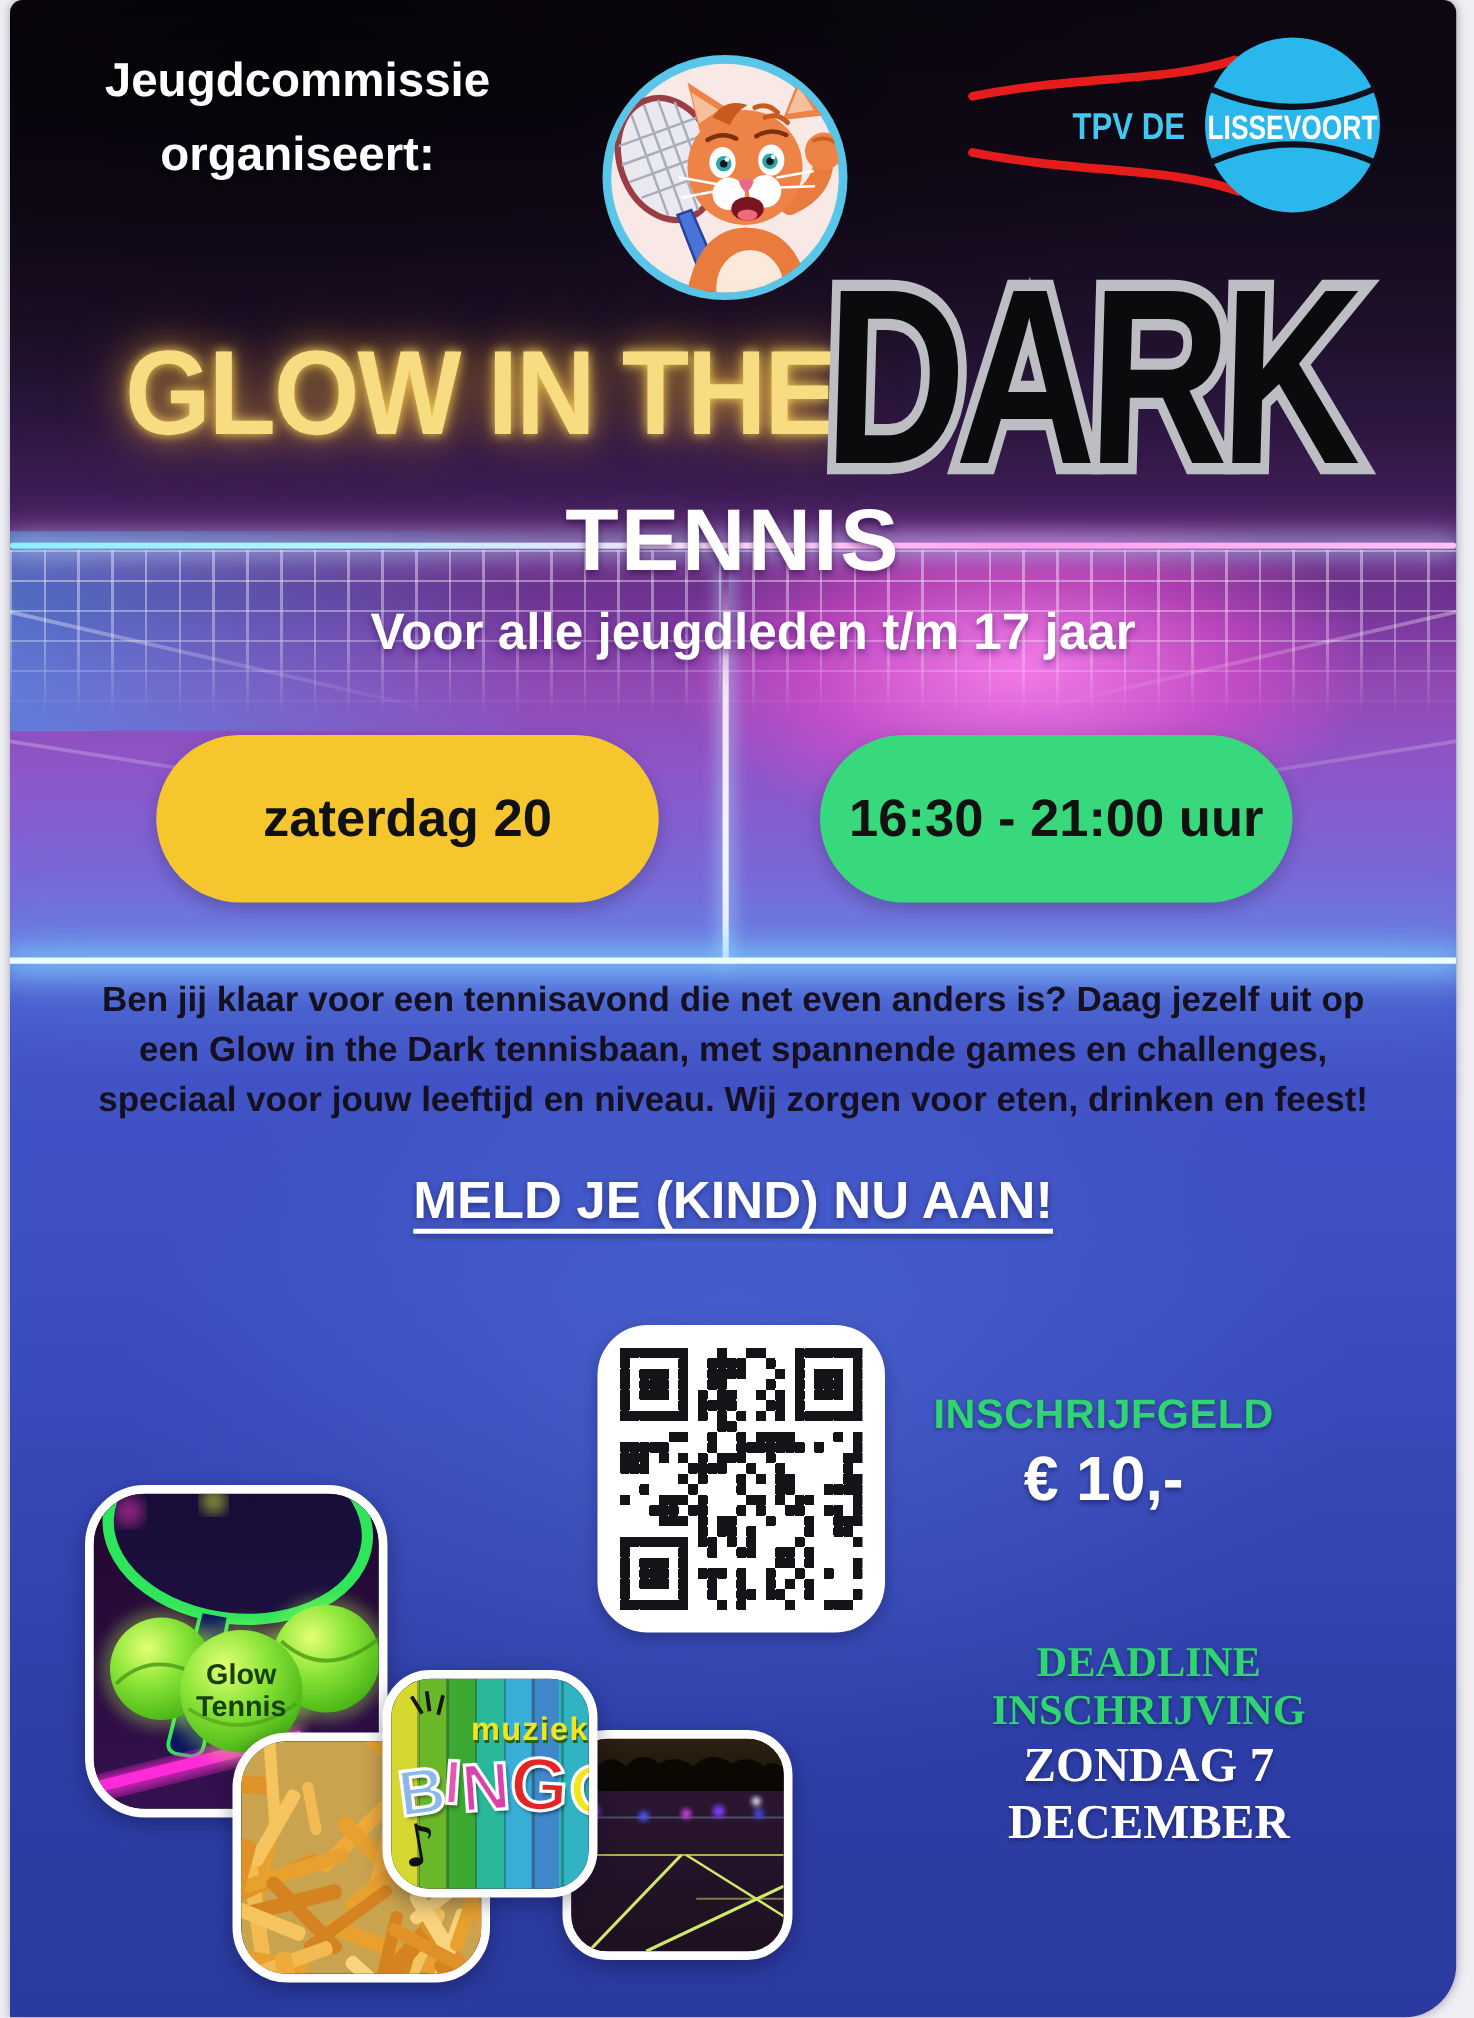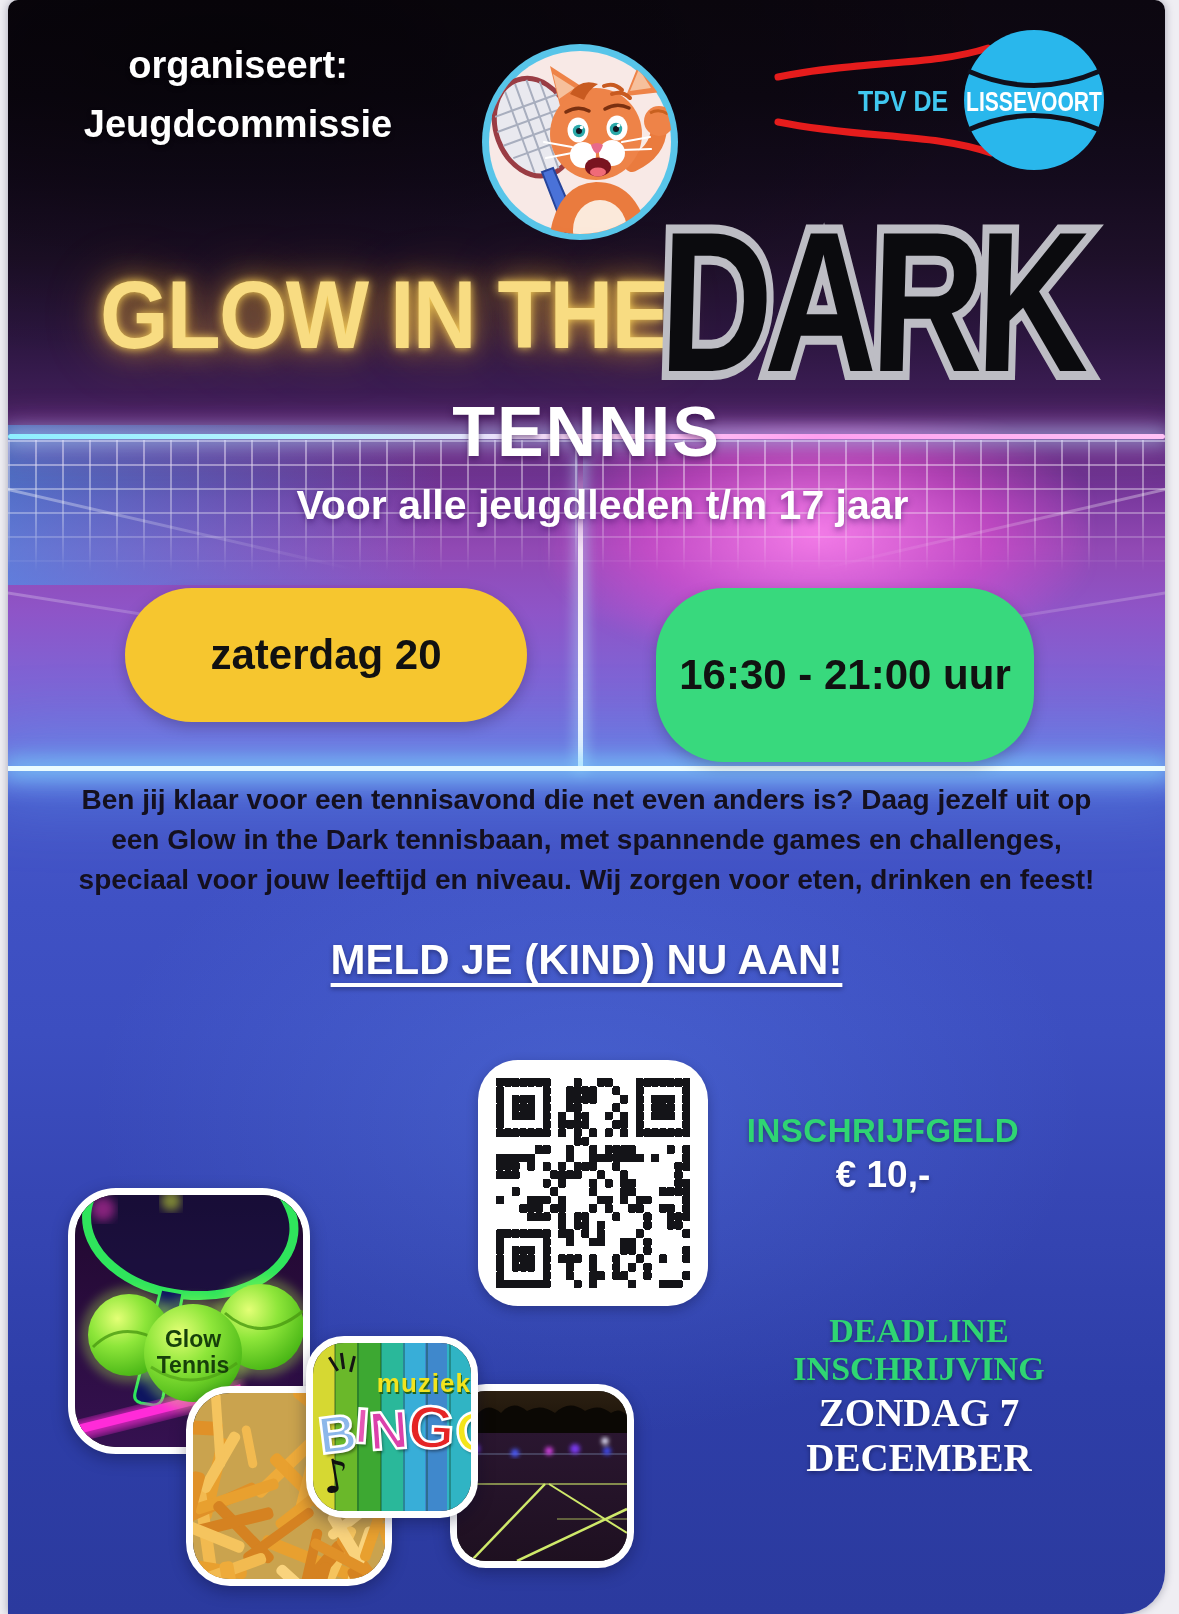--- a/index.html
+++ b/index.html
@@ -109,21 +109,21 @@
     padding-left:32px;
   }
 
   
   .pill {
     border-radius:68px; color:#111; font-weight:bold; font-size:42px;
     display:flex; align-items:center; justify-content:center; text-align:center;
     line-height:1.3; box-shadow:0 5px 14px rgba(20,10,40,.25);
   }
   .pill-date { left:117px; top:588px; width:402px; height:134px; }
-  .pill-time { left:648px; top:588px; width:378px; height:174px; }
+  .pill-time { left:648px; top:588px; width:378px; height:134px; }
 
   
   .intro {
     left:0; right:0; top:780px; text-align:center;
     color:#14101f; font-weight:bold; font-size:28px; line-height:1.43;
   }
   .cta {
     left:0; right:0; top:936px; text-align:center;
     color:#fff; font-weight:bold; font-size:42px;
     text-shadow:0 2px 5px rgba(0,0,30,.4);
@@ -132,21 +132,21 @@
 
   
   .qr-chip {
     left:470px; top:1060px; width:230px; height:246px;
     background:#fff; border-radius:40px; padding:18px; box-sizing:border-box;
     box-shadow:0 4px 12px rgba(10,10,40,.3);
   }
   .qr-chip svg { width:100%; height:100%; }
   .fee { left:660px; top:1112px; width:430px; text-align:center; }
   .fee-label { font-weight:bold; font-size:33px; letter-spacing:.5px; text-shadow:0 2px 4px rgba(0,20,10,.4); }
-  .fee-amount { color:#fff; font-weight:bold; font-size:37px; margin-top:4px; text-shadow:0 2px 4px rgba(0,0,30,.4); }
+  .fee-amount { color:#fff; font-weight:bold; font-size:50px; margin-top:4px; text-shadow:0 2px 4px rgba(0,0,30,.4); }
   .deadline { left:696px; top:1312px; width:430px; text-align:center;font-family:Liberation Serif, serif; }
   .deadline-label { font-weight:bold; font-size:34px; text-shadow:0 2px 4px rgba(0,20,10,.4); }
   .deadline-date { color:#fff; font-weight:bold; font-size:39px; margin-top:2px; text-shadow:0 2px 4px rgba(0,0,30,.4); }
 
   
   .chip {
     position:absolute; border:7px solid #fff; box-sizing:border-box;
     overflow:hidden; background:#222; box-shadow:0 5px 16px rgba(10,10,40,.35);
   }
   .chip svg, .chip .fill { width:100%; height:100%; display:block; }
@@ -203,22 +203,22 @@
   <div class="abs net-top"></div>
   <div class="abs court-line cl1"></div>
   <div class="abs court-line cl2"></div>
   <div class="abs court-line cl3"></div>
   <div class="abs court-line cl4"></div>
   <div class="abs center-post"></div>
   <div class="abs horizon"></div>
   <div class="abs glow-soft-blue"></div>
 
   <div class="abs organizer">
+    <div>Jeugdcommissie</div>
     <div>organiseert:</div>
-    <div>Jeugdcommissie</div>
   </div>
 
   <div class="abs cat-logo">
     <svg viewBox="0 0 200 200">
       <defs>
           <clipPath id="catclip">
             <circle cx="100" cy="100" r="92"></circle>
           </clipPath>
         </defs>
       <circle cx="100" cy="100" r="98" fill="#58c5e9"></circle>

